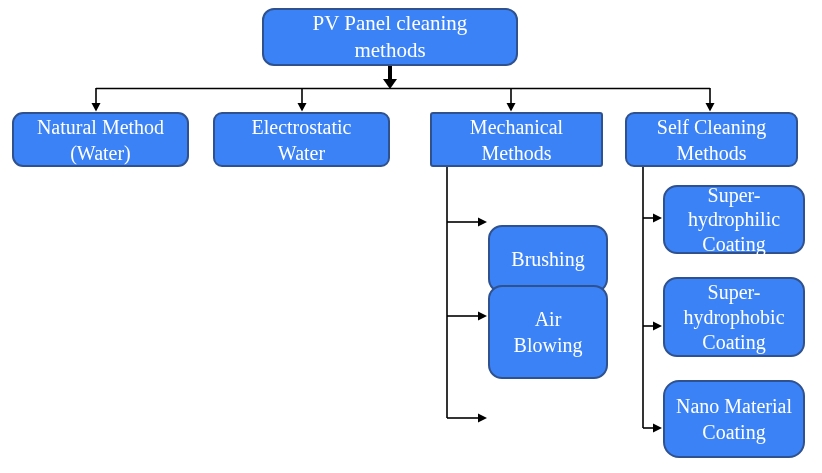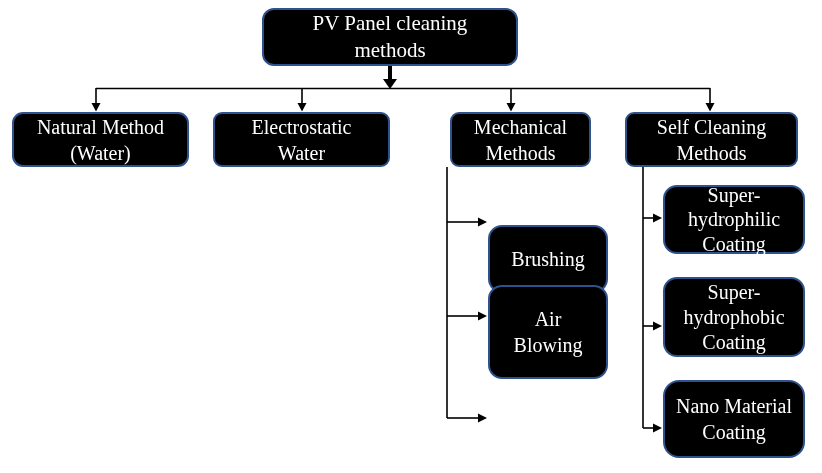--- a/index.html
+++ b/index.html
@@ -19,35 +19,35 @@
     position: absolute;
     left: 0;
     top: 0;
     width: 822px;
     height: 473px;
     pointer-events: none;
   }
   .node {
     position: absolute;
     box-sizing: border-box;
-    background: #000000;
+    background: #3b82f6;
     border: 2px solid #2F528F;
     color: #ffffff;
     display: flex;
     align-items: center;
     justify-content: center;
     text-align: center;
     white-space: pre-line;
     font-size: 20px;
     line-height: 1.3;
   }
   .node-root        { left: 262px; top:   8px; width: 256px; height: 58px; border-radius: 12px; font-size: 21px; }
   .node-natural     { left:  12px; top: 112px; width: 177px; height: 55px; border-radius: 11px; }
   .node-electro     { left: 213px; top: 112px; width: 177px; height: 55px; border-radius: 9px; }
-  .node-mechanical  { left: 430px; top: 112px; width: 141px; height: 55px; border-radius: 9px; margin-left: 20px; }
+  .node-mechanical  { left: 430px; top: 112px; width: 173px; height: 55px; border-radius: 3px; }
   .node-selfclean   { left: 625px; top: 112px; width: 173px; height: 55px; border-radius: 9px; }
   .node-brushing    { left: 488px; top: 185px; width: 120px; height: 68px; border-radius: 14px; margin-top: 40px; }
   .node-airblowing  { left: 488px; top: 285px; width: 120px; height: 94px; border-radius: 14px; }
   .node-ultrasonic  { left: 488px; top: 380px; width: 120px; height: 73px; border-radius: 14px; }
   .node-hydrophilic { left: 663px; top: 185px; width: 142px; height: 69px; border-radius: 14px; line-height: 1.22; }
   .node-hydrophobic { left: 663px; top: 277px; width: 142px; height: 80px; border-radius: 14px; line-height: 1.25; }
   .node-nano        { left: 663px; top: 380px; width: 142px; height: 78px; border-radius: 16px; }
 </style>
 </head>
 <body>

